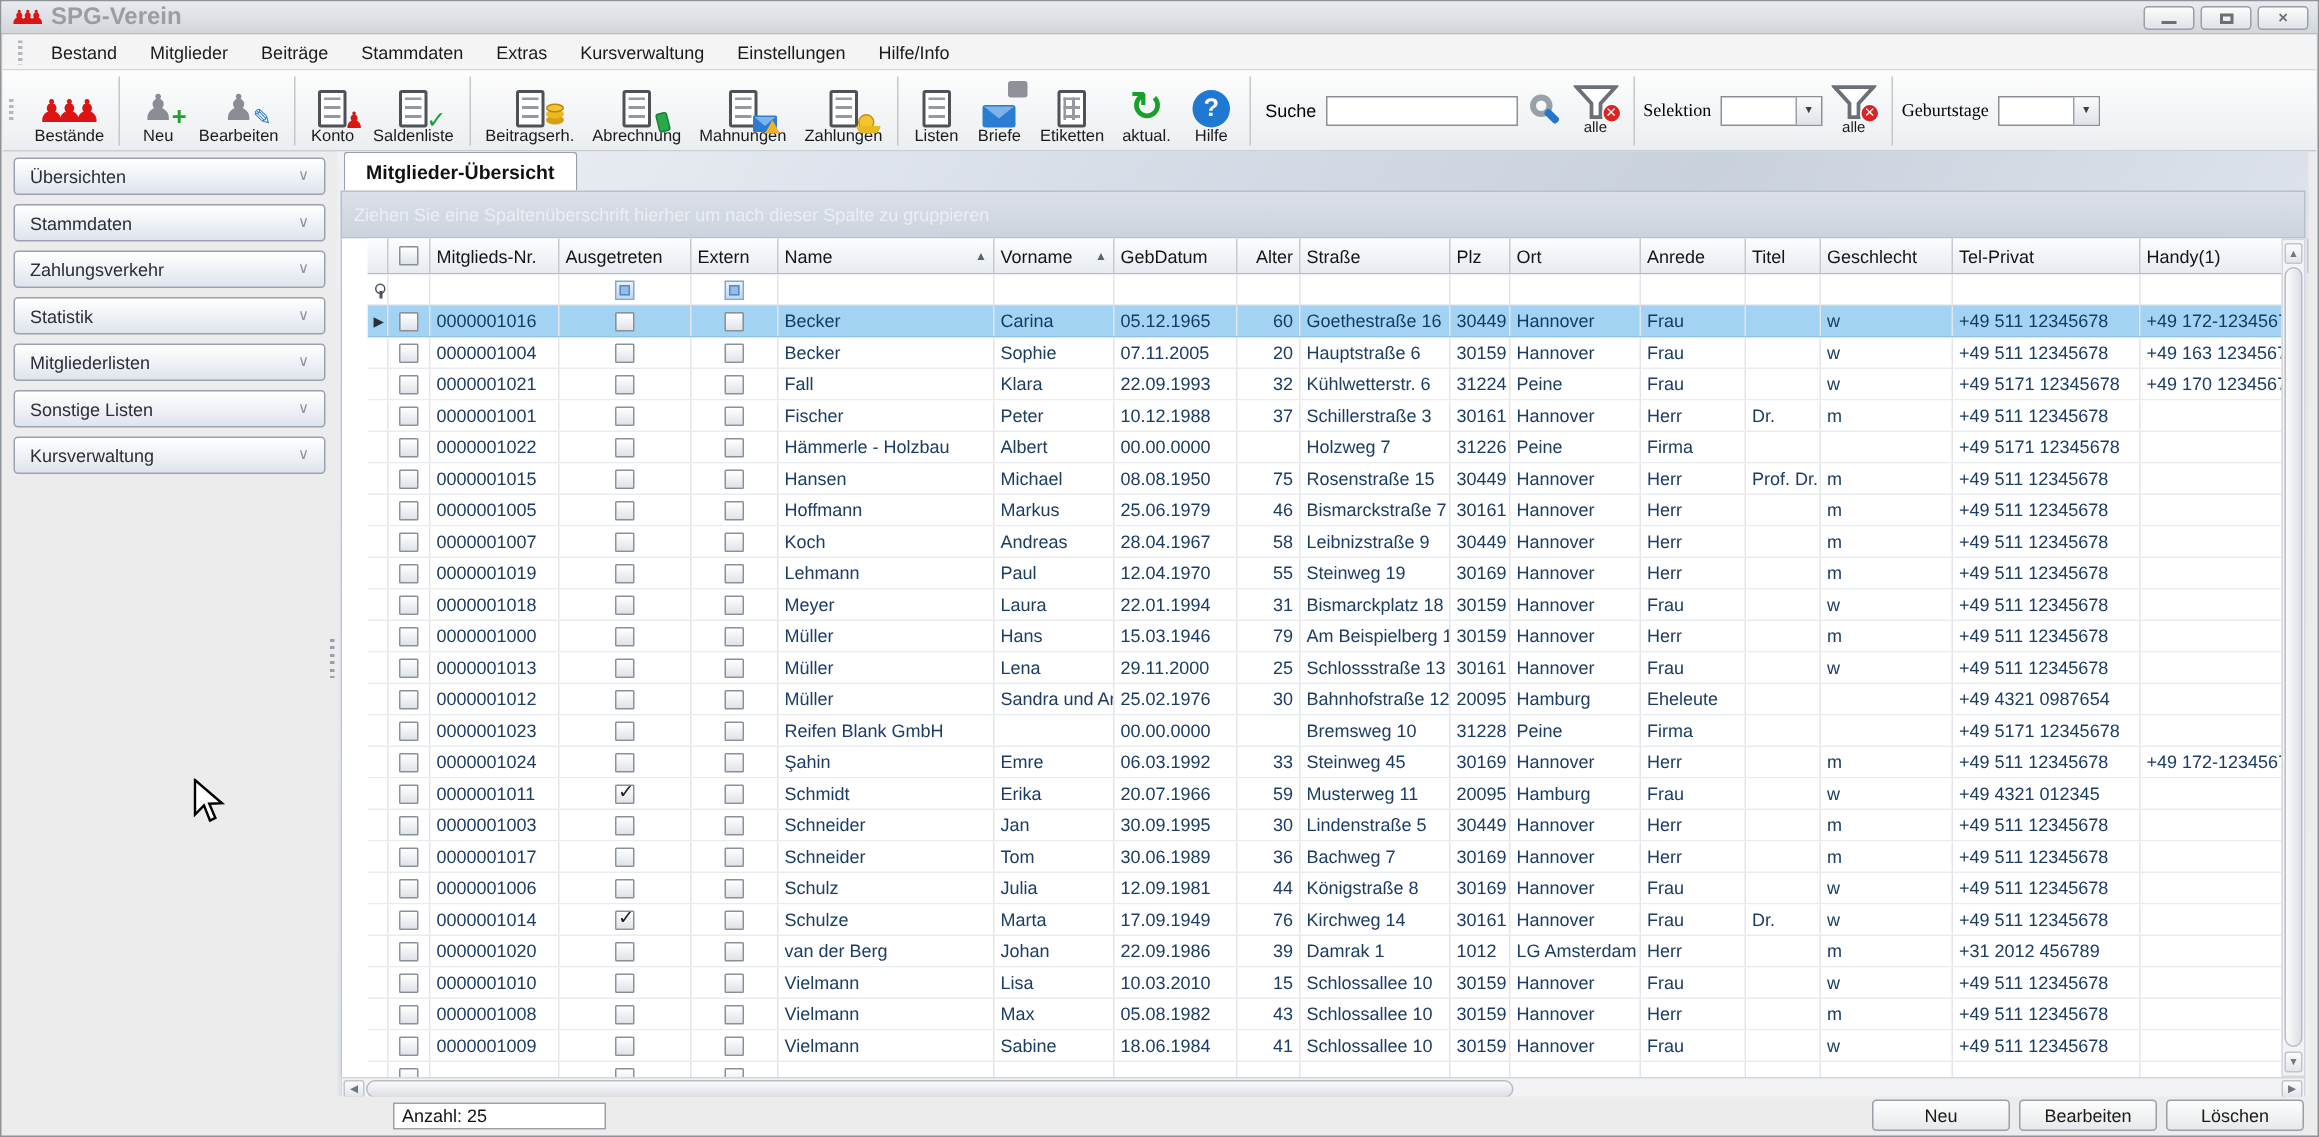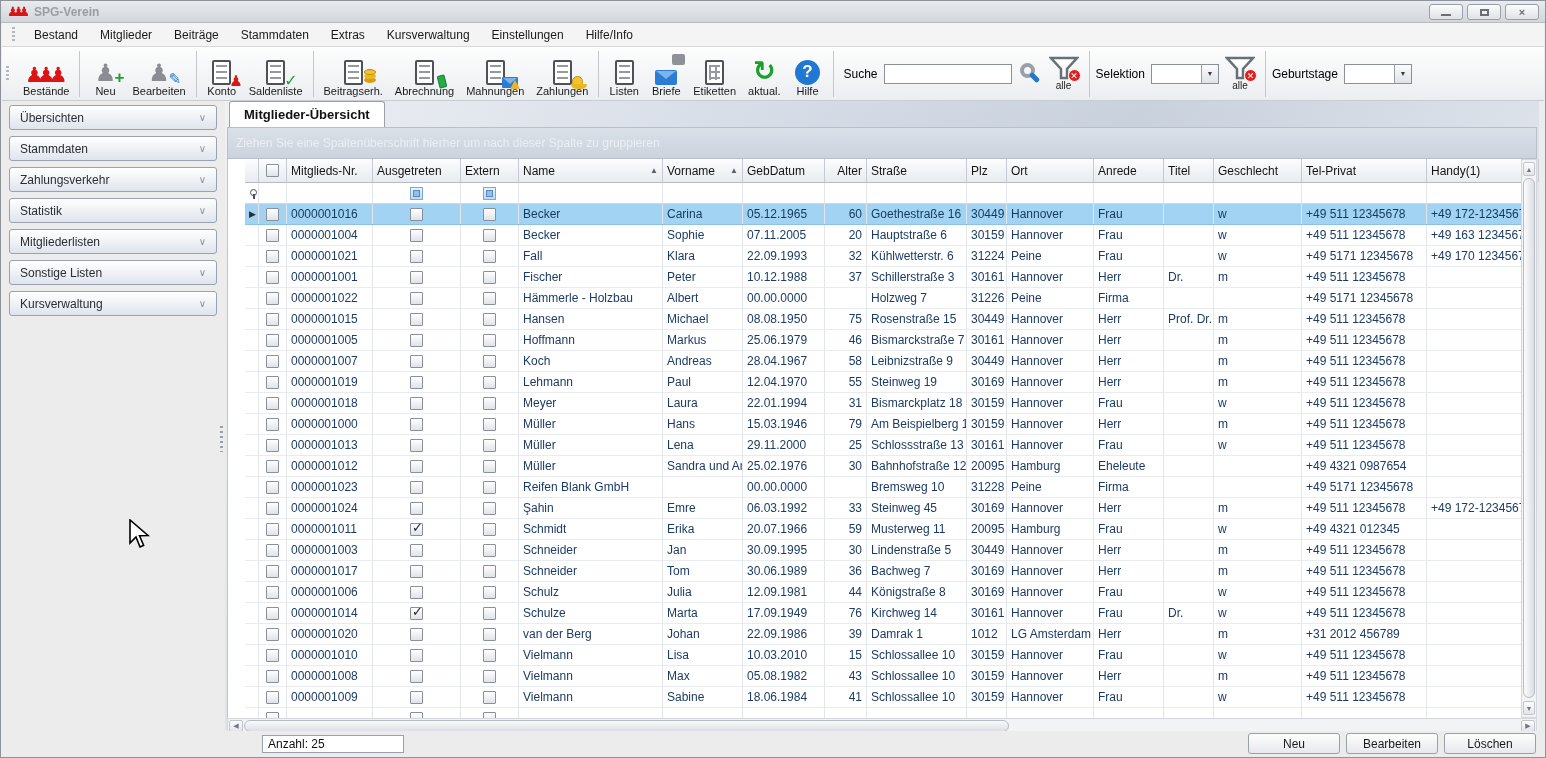--- a/index.html
+++ b/index.html
@@ -5,21 +5,21 @@
   * { margin:0; padding:0; box-sizing:border-box; }
   html,body { width:1546px; height:758px; overflow:hidden; }
   body { font-family:"Liberation Sans","DejaVu Sans",sans-serif; font-size:12px; background:#ececec; position:relative; }
   .window { position:absolute; inset:0; border:1px solid #8e9299; background:#ececec; }
 
   
   .titlebar { position:absolute; left:0; top:0; right:0; height:22px;
     background:linear-gradient(#e9ebee,#d2d6db); border-bottom:1px solid #b8bcc2;
     display:flex; align-items:center; padding-left:6px; }
   .applogo { color:#d81616; font-size:13px; letter-spacing:-6px; margin-right:10px; line-height:1; }
-  .apptitle { color:#9a9da2; font-weight:bold; font-size:12px; }
+  .apptitle { color:#9a9da2; font-weight:bold; font-size:16px; }
   .winbtns { position:absolute; right:6px; top:3px; display:flex; gap:4px; }
   .winbtn { width:34px; height:16px; border:1px solid #9aa0a8; border-radius:3px;
     background:linear-gradient(#fcfcfc,#dfe2e6); display:flex; align-items:center; justify-content:center;
     color:#6a6f76; font-weight:bold; font-size:11px; line-height:1; }
   .winbtn .bar { width:10px; height:2px; background:#6a6f76; margin-top:5px; }
   .winbtn .sq { width:9px; height:7px; border:2px solid #6a6f76; }
 
   
   .menubar { position:absolute; left:1px; top:22px; right:1px; height:24px; background:#f4f4f4;
     border-bottom:1px solid #d8d8d8; display:flex; align-items:center; padding-left:10px; }
@@ -78,21 +78,21 @@
   .funnel-wrap { display:flex; flex-direction:column; align-items:center; margin:0 6px; font-size:10px; color:#1a1a1a; }
   .funnel { position:relative; width:30px; height:24px; }
   .funnel svg { display:block; }
   .fx { position:absolute; right:-2px; bottom:-2px; width:13px; height:13px; border-radius:50%;
     background:#dd2222; color:#fff; font-size:9px; font-weight:bold; display:flex;
     align-items:center; justify-content:center; border:1px solid #fff; }
   .dd { display:flex; width:68px; height:20px; border:1px solid #8a9098; background:#fff; }
   .dd .ddtxt { flex:1; }
   .dd .ddbtn { width:17px; background:linear-gradient(#fbfbfc,#dfe3e8); border-left:1px solid #9aa0a8;
     display:flex; align-items:center; justify-content:center; font-size:7px; color:#3a3f46; }
-  .sel-label { margin:0 6px 0 2px; }
+  .sel-label { margin:0 6px 0 2px;font-family:Liberation Serif, serif; }
 
   
   .sidebar { position:absolute; left:8px; top:104px; width:208px; }
   .acc { height:25px; margin-bottom:6px; border:1px solid #9aa2b2; border-radius:3px;
     background:linear-gradient(#ffffff,#dfe4ec); display:flex; align-items:center;
     padding:0 10px; color:#2a2e36; justify-content:space-between; }
   .acc .chev { color:#8a93a4; font-size:10px; }
   .splitter { position:absolute; left:218px; top:100px; width:6px; bottom:26px; }
   .splitter .dots { position:absolute; left:1px; top:325px; width:3px; height:26px;
     background:repeating-linear-gradient(to bottom,#9aa0a8 0 2px,transparent 2px 5px); }

